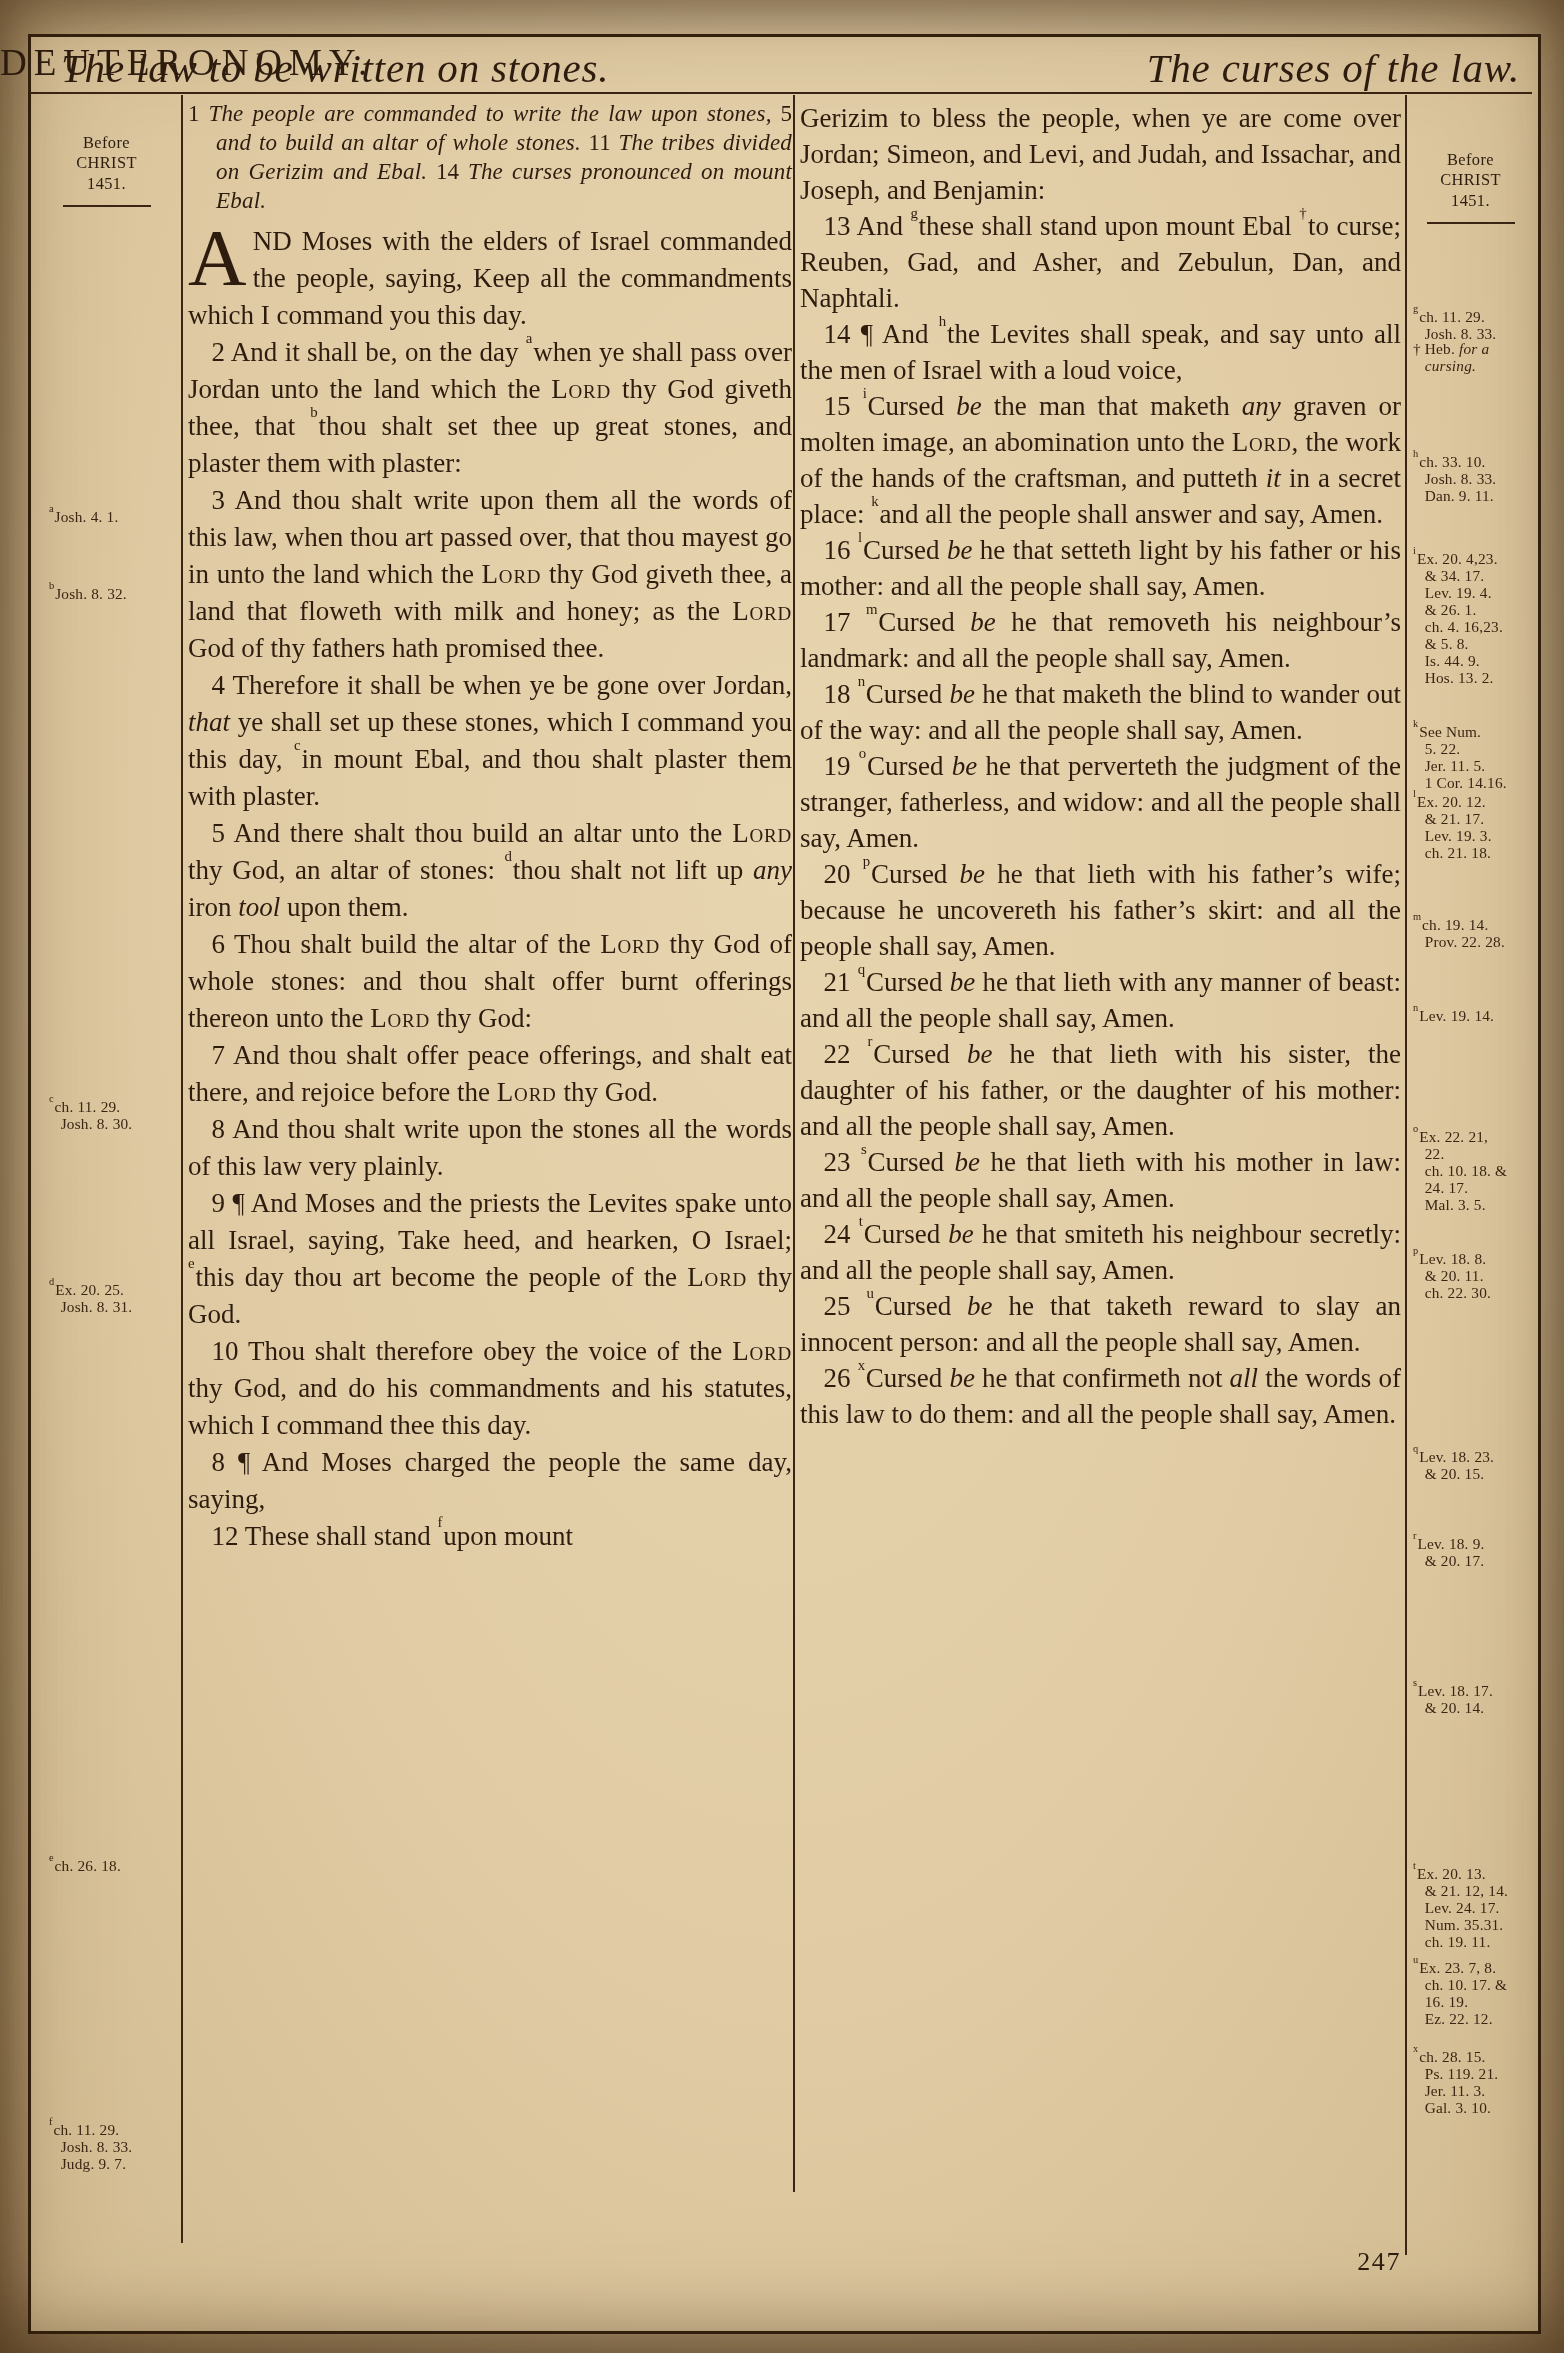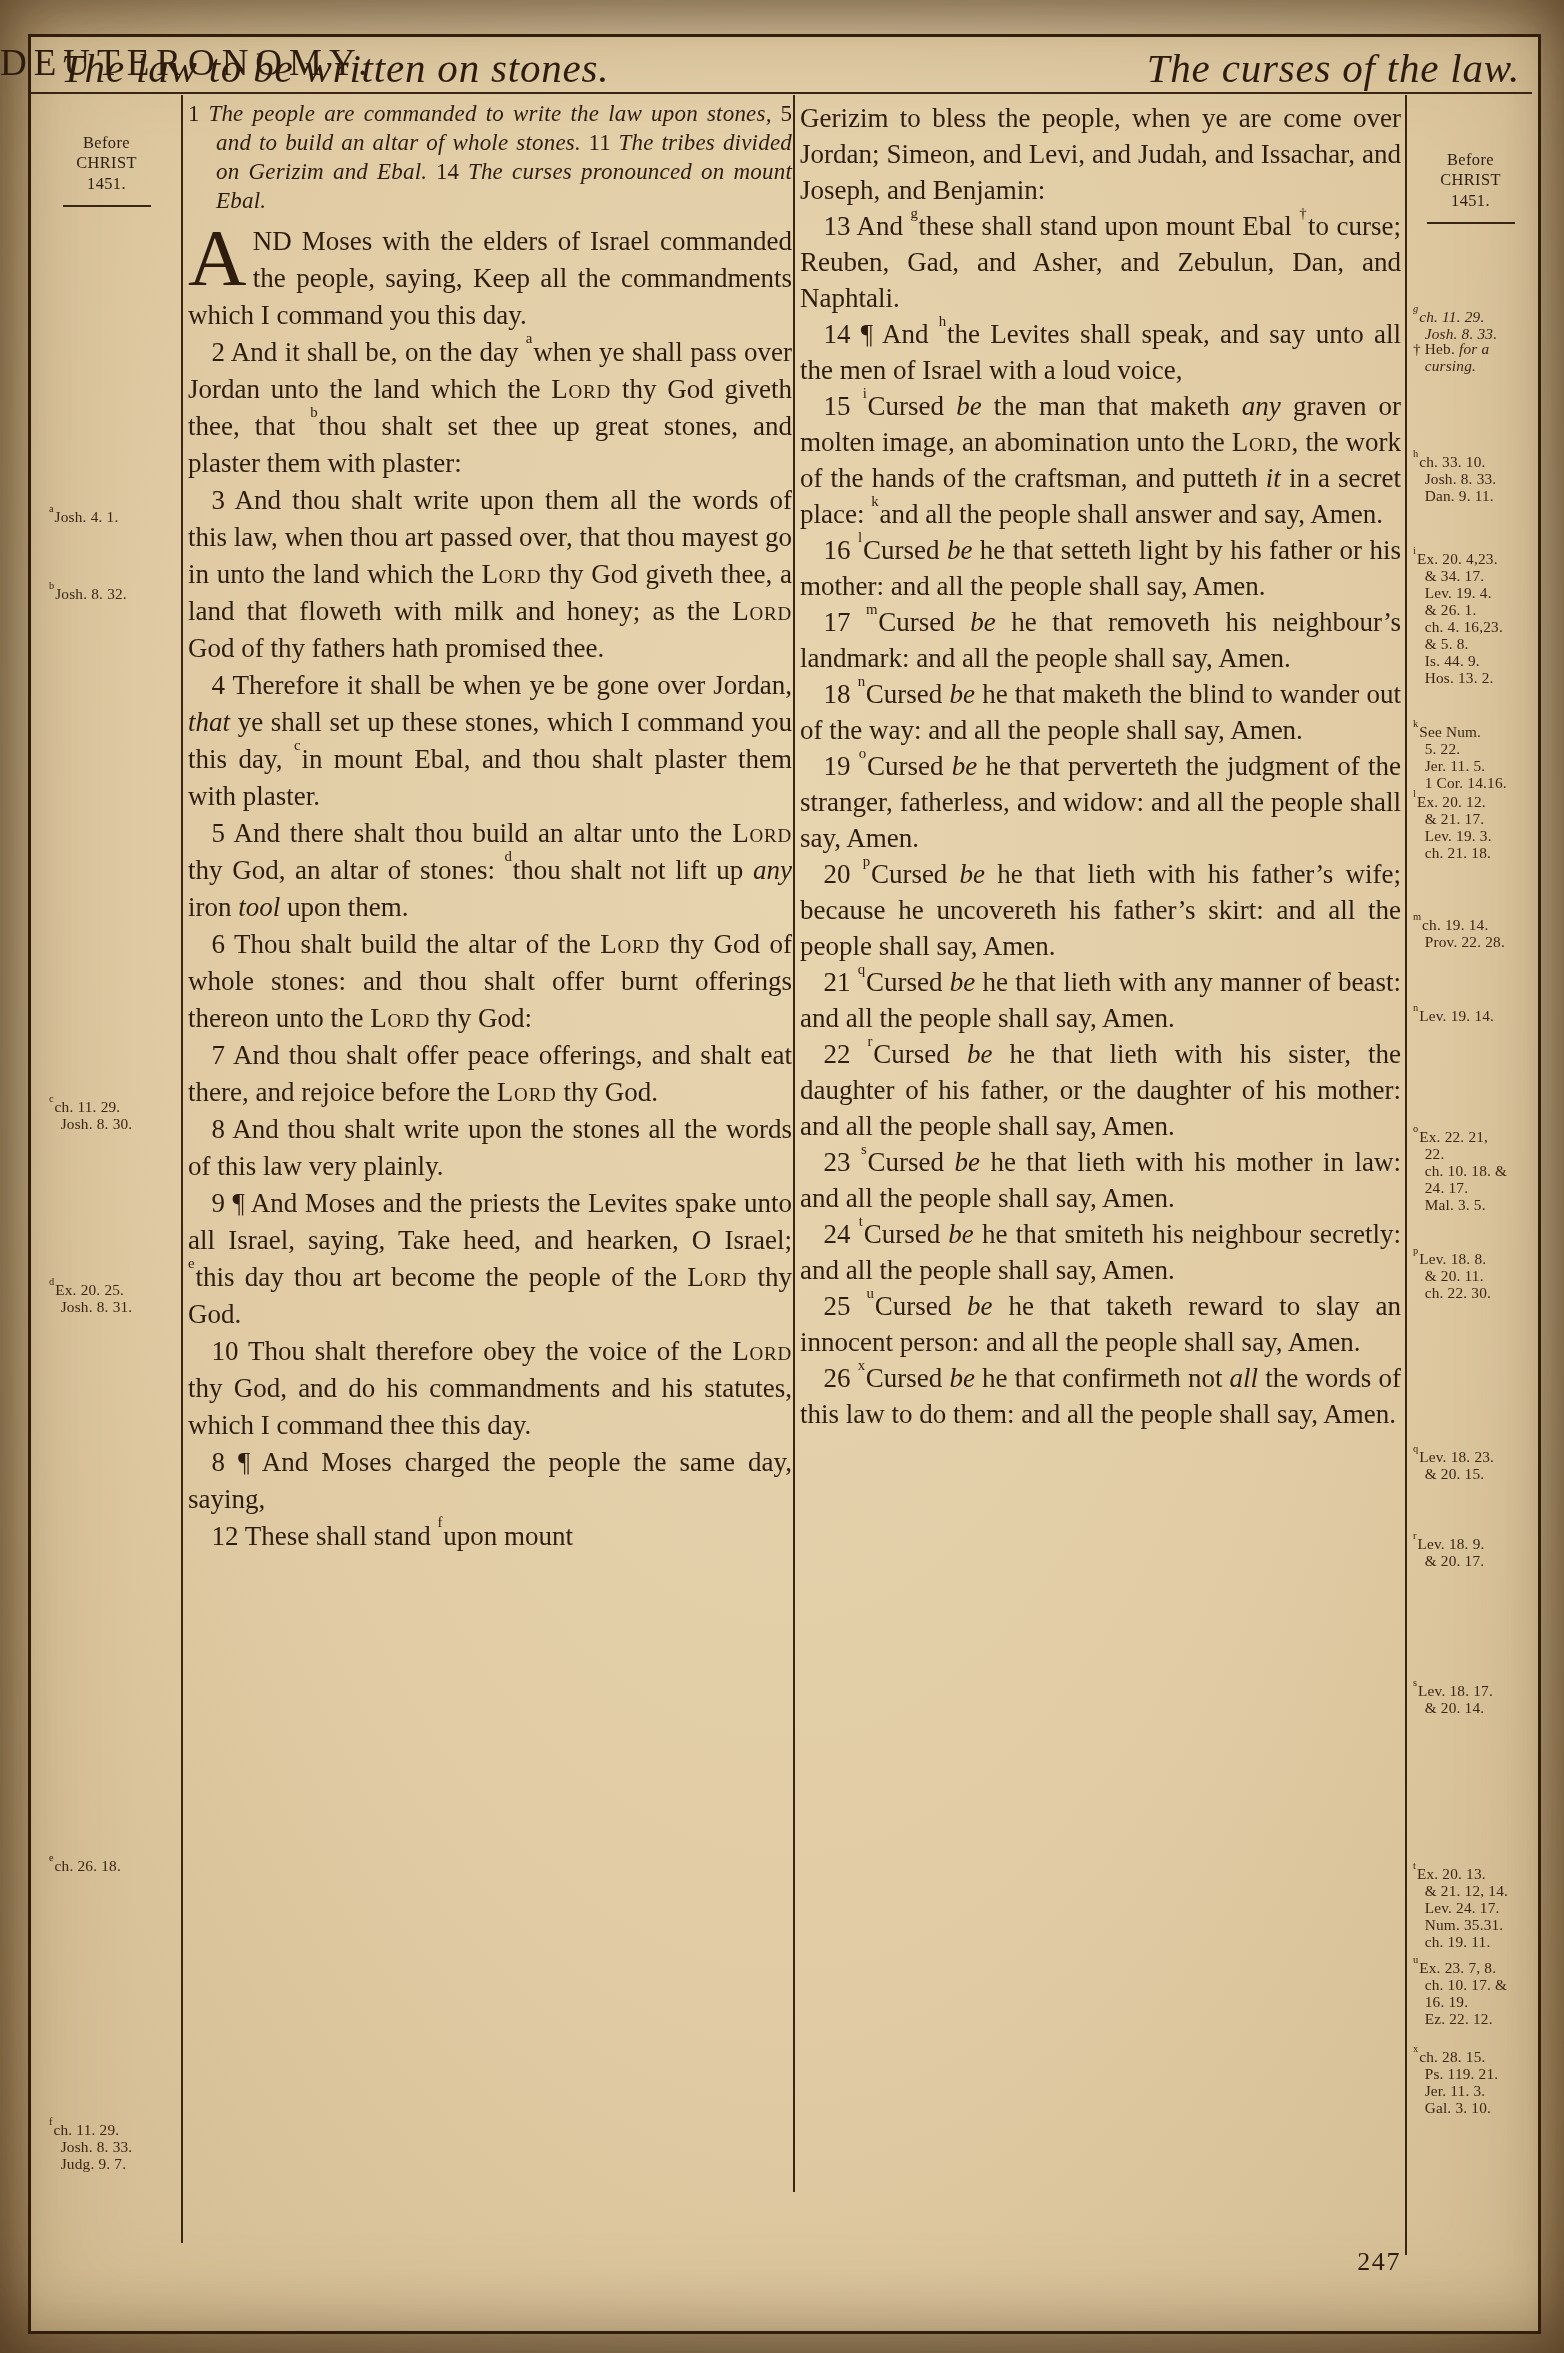--- a/index.html
+++ b/index.html
@@ -84,21 +84,21 @@
       <div class="mnote" style="top: 581px; left: 49px;"><sup>b</sup>Josh. 8. 32.</div>
       <div class="mnote" style="top: 1094px; left: 49px;"><sup>c</sup>ch. 11. 29.<br>Josh. 8. 30.</div>
       <div class="mnote" style="top: 1277px; left: 49px;"><sup>d</sup>Ex. 20. 25.<br>Josh. 8. 31.</div>
       <div class="mnote" style="top: 1853px; left: 49px;"><sup>e</sup>ch. 26. 18.</div>
       <div class="mnote" style="top: 2117px; left: 49px;"><sup>f</sup>ch. 11. 29.<br>Josh. 8. 33.<br>Judg. 9. 7.</div>
     </div>
 
   <div class="bc" style="left:1408px;top:150px;width:125px;">Before<br>CHRIST<br>1451.</div>
   <div class="bc-rule" style="left:1427px;top:222px;width:88px;"></div>
   <div id="right-notes">
-      <div class="mnote" style="top: 304px; left: 1413px; font-style: italic;"><sup>g</sup>ch. 11. 29.<br>Josh. 8. 33.</div>
+      <div class="mnote" style="top: 304px; left: 1413px;"><sup>g</sup>ch. 11. 29.<br>Josh. 8. 33.</div>
       <div class="mnote" style="top: 340px; left: 1413px;">† Heb. <i>for a</i><br><i>cursing.</i></div>
       <div class="mnote" style="top: 449px; left: 1413px;"><sup>h</sup>ch. 33. 10.<br>Josh. 8. 33.<br>Dan. 9. 11.</div>
       <div class="mnote" style="top: 546px; left: 1413px;"><sup>i</sup>Ex. 20. 4,23.<br>&amp; 34. 17.<br>Lev. 19. 4.<br>&amp; 26. 1.<br>ch. 4. 16,23.<br>&amp; 5. 8.<br>Is. 44. 9.<br>Hos. 13. 2.</div>
       <div class="mnote" style="top: 719px; left: 1413px;"><sup>k</sup>See Num.<br>5. 22.<br>Jer. 11. 5.<br>1 Cor. 14.16.</div>
       <div class="mnote" style="top: 789px; left: 1413px;"><sup>l</sup>Ex. 20. 12.<br>&amp; 21. 17.<br>Lev. 19. 3.<br>ch. 21. 18.</div>
       <div class="mnote" style="top: 912px; left: 1413px;"><sup>m</sup>ch. 19. 14.<br>Prov. 22. 28.</div>
       <div class="mnote" style="top: 1003px; left: 1413px;"><sup>n</sup>Lev. 19. 14.</div>
       <div class="mnote" style="top: 1124px; left: 1413px;"><sup>o</sup>Ex. 22. 21,<br>22.<br>ch. 10. 18. &amp;<br>24. 17.<br>Mal. 3. 5.</div>
       <div class="mnote" style="top: 1246px; left: 1413px;"><sup>p</sup>Lev. 18. 8.<br>&amp; 20. 11.<br>ch. 22. 30.</div>
       <div class="mnote" style="top: 1444px; left: 1413px;"><sup>q</sup>Lev. 18. 23.<br>&amp; 20. 15.</div>

